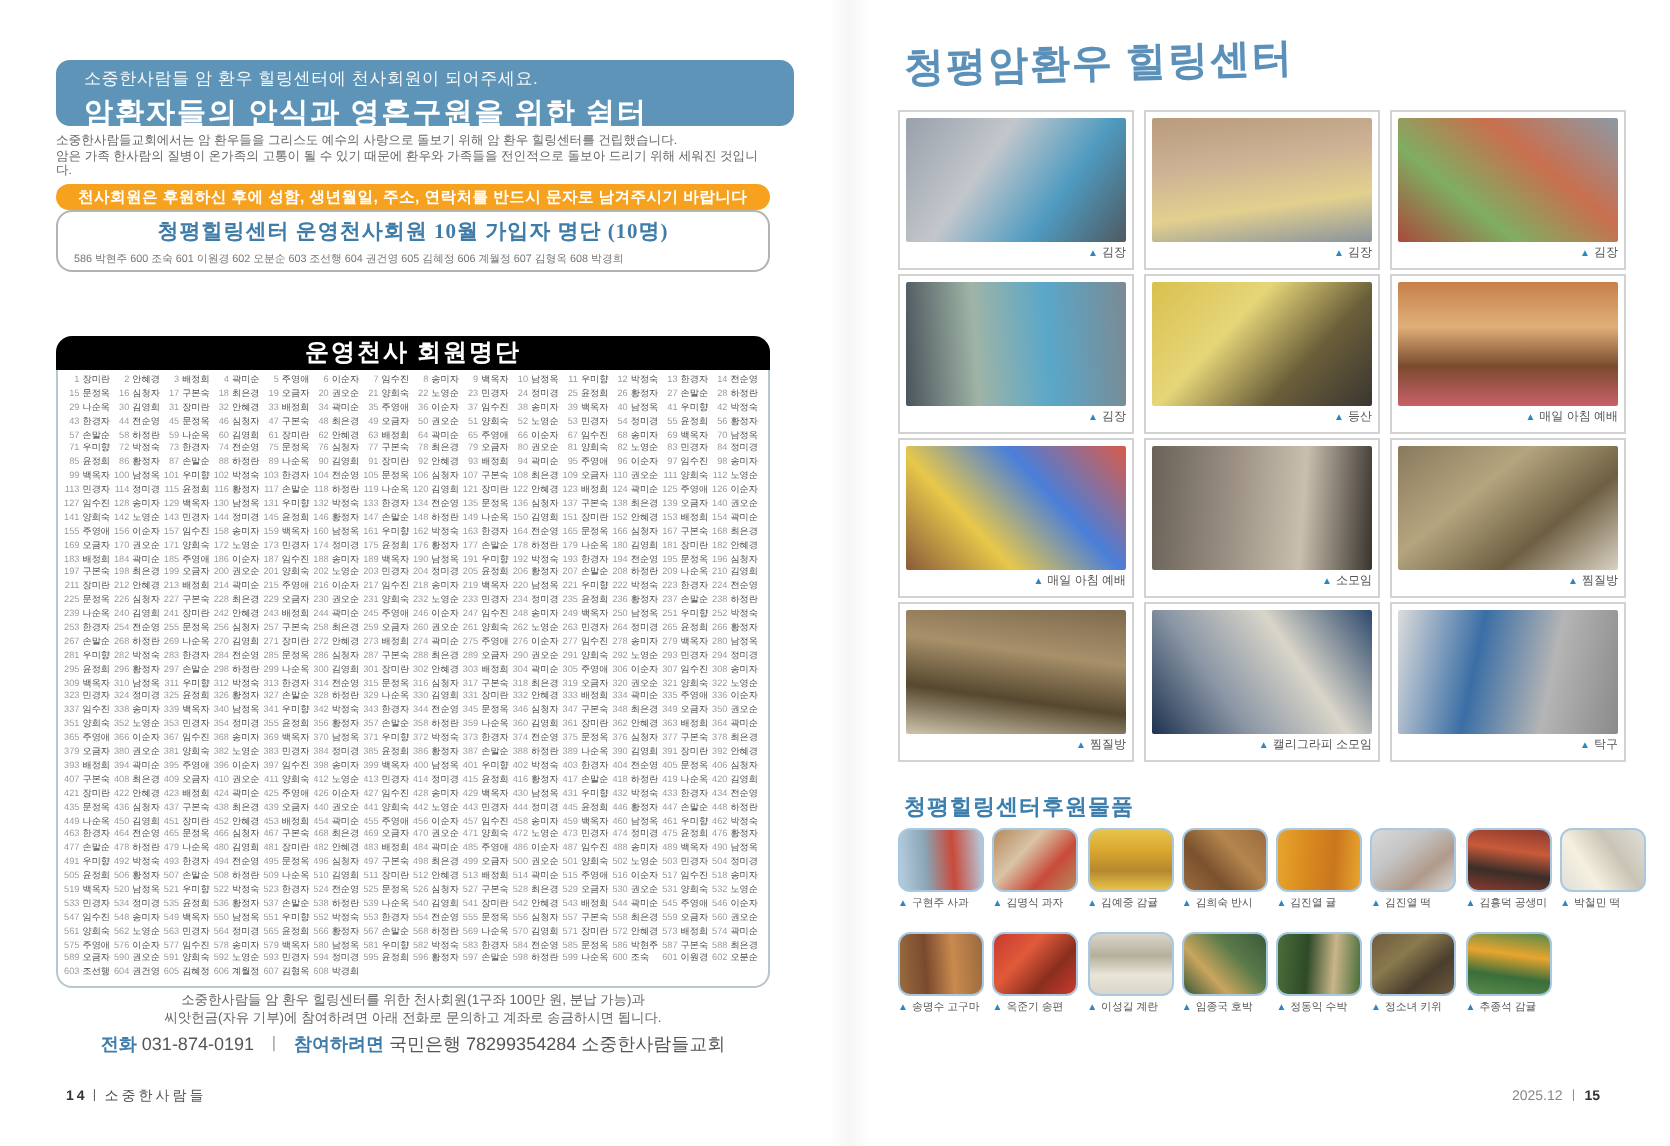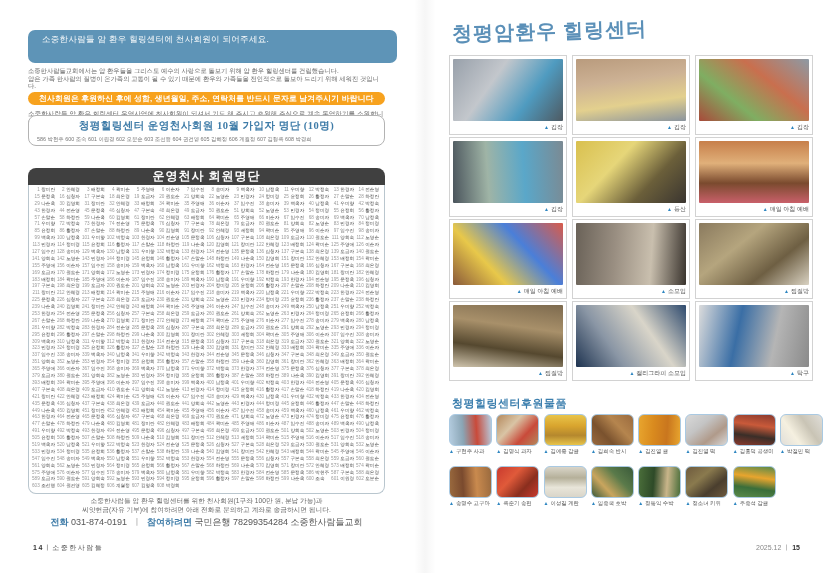--- a/index.html
+++ b/index.html
@@ -12,26 +12,26 @@
              border-radius:7px;color:#fff;padding:4px 12px 0 14px;box-sizing:border-box;}
   .headerbox .l1{font-size:8.5px;letter-spacing:0.3px;opacity:.95;}
   .headerbox .l2{font-family:"Liberation Serif","DejaVu Serif",serif;font-weight:bold;
                  font-size:14.5px;letter-spacing:1px;margin-top:1px;}
   .paras{position:absolute;left:28px;top:67px;width:357px;color:#666;font-size:6.3px;line-height:7.6px;}
   .paras .p2{margin-top:4px;}
   .orange{position:absolute;left:28px;top:92px;width:357px;height:13px;background:#f7a21e;
           border-radius:7px;color:#fff;font-size:7.8px;font-weight:bold;line-height:13px;
           padding-left:11px;box-sizing:border-box;letter-spacing:0.2px;}
   .invite{position:absolute;left:28px;top:110px;width:357px;color:#666;font-size:6.6px;}
-  .roundbox{position:absolute;left:28px;top:115px;width:357px;height:31px;border:1px solid #b3b3b3;
+  .roundbox{position:absolute;left:28px;top:105px;width:357px;height:31px;border:1px solid #b3b3b3;
             border-radius:8px;box-sizing:border-box;background:#fff;}
   .roundbox .rtitle{font-family:"Liberation Serif","DejaVu Serif",serif;color:#3f7ca8;font-weight:bold;
             font-size:10.5px;text-align:center;margin-top:3px;letter-spacing:0.5px;}
   .roundbox .rnames{color:#777;font-size:5.4px;margin:3px 0 0 8px;}
-  .tblhead{position:absolute;left:28px;top:168px;width:357px;height:17px;background:#404040;
+  .tblhead{position:absolute;left:28px;top:168px;width:357px;height:17px;background:#000000;
            border-radius:8px 8px 0 0;color:#fff;text-align:center;font-family:"Liberation Serif","DejaVu Serif",serif;
            font-weight:bold;font-size:12px;line-height:17px;letter-spacing:1px;box-sizing:border-box;}
   .tblbody{position:absolute;left:28px;top:185px;width:357px;height:309px;border:1px solid #b9c6ce;border-top:none;
            border-radius:0 0 8px 8px;box-sizing:border-box;padding:2px 3px;overflow:hidden;background:#fff;}
   .t-row{display:flex;height:6.9px;overflow:hidden;}
   .pair{flex:0 0 7.1428%;display:flex;overflow:hidden;font-size:4.6px;line-height:6.9px;}
   .pair .no{width:37%;text-align:right;padding-right:1.5px;color:#9a9a9a;box-sizing:border-box;}
   .pair .nm{width:63%;color:#4a4a4a;white-space:nowrap;overflow:hidden;}
   .footlines{position:absolute;left:28px;top:497px;width:357px;text-align:center;color:#666;
              font-size:6.7px;line-height:8.5px;}
@@ -61,20 +61,21 @@
   .pageno-r b{color:#333;}
 </style>
 </head>
 <body>
 
 <div id="canvas">
   <div class="fold"></div>
 
   <div class="headerbox">
     <div class="l1">소중한사람들 암 환우 힐링센터에 천사회원이 되어주세요.</div>
+    <div class="l2">암환자들의 안식과 영혼구원을 위한 쉼터</div>
   </div>
 
   <div class="paras">
     <div>소중한사람들교회에서는 암 환우들을 그리스도 예수의 사랑으로 돌보기 위해 암 환우 힐링센터를 건립했습니다.</div>
     <div>암은 가족 한사람의 질병이 온가족의 고통이 될 수 있기 때문에 환우와 가족들을 전인적으로 돌보아 드리기 위해 세워진 것입니다.</div>
     <div class="p2">천국에 대한 믿음과 소망으로 두려움 없이 주님께 인도 될 수 있도록 오직 환우와 가족들의 영혼 구원을 위해 기도합니다.</div>
   </div>
 
   <div class="orange">천사회원은 후원하신 후에 성함, 생년월일, 주소, 연락처를 반드시 문자로 남겨주시기 바랍니다(010-2210-9106).</div>
 

